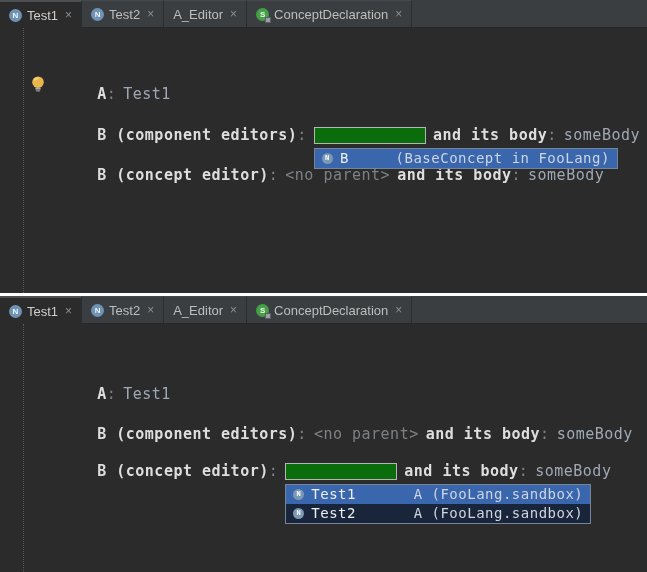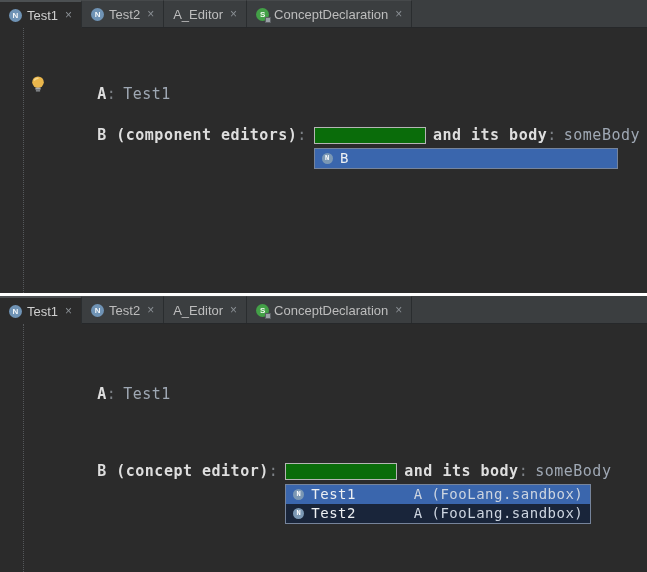--- a/index.html
+++ b/index.html
@@ -103,24 +103,28 @@
 
     <div class="cline" style="top:38px;">
       <span class="kw">A</span><span class="sep">:</span><span class="val">Test1</span>
     </div>
 
     <div class="cline" style="top:79px;">
       <span class="kw">B (component editors)</span><span class="sep">:</span><span class="cell"><span class="popup" style="width:304px;">
             <span class="popup-row selected">
               <span class="cicon node small">N</span>
               <span>B</span>
+              <span class="detail">(BaseConcept in FooLang)</span>
             </span>
           </span></span><span class="kw">and its body</span><span class="sep">:</span><span class="val">someBody</span>
     </div>
 
+    <div class="cline" style="top:119px;">
+      <span class="kw">B (concept editor)</span><span class="sep">:</span><span class="dim">&lt;no parent&gt;</span><span class="kw">and its body</span><span class="sep">:</span><span class="val">someBody</span>
+    </div>
   </div>
 </div>
 
 <div class="divider"></div>
 
 <div class="panel" id="bottom-panel">
   <div class="tabbar">
     <div class="tab selected">
       <span class="cicon node">N</span>
       <span>Test1</span>
@@ -146,20 +150,23 @@
     </div>
   </div>
 
   <div class="editor">
     <div class="gutter-line"></div>
 
     <div class="cline" style="top:42px;">
       <span class="kw">A</span><span class="sep">:</span><span class="val">Test1</span>
     </div>
 
+    <div class="cline" style="top:82px;">
+      <span class="kw">B (component editors)</span><span class="sep">:</span><span class="dim">&lt;no parent&gt;</span><span class="kw">and its body</span><span class="sep">:</span><span class="val">someBody</span>
+    </div>
 
     <div class="cline" style="top:119px;">
       <span class="kw">B (concept editor)</span><span class="sep">:</span><span class="cell"><span class="popup" style="width:306px;">
             <span class="popup-row selected">
               <span class="cicon node small">N</span>
               <span>Test1</span>
               <span class="detail">A (FooLang.sandbox)</span>
             </span>
             <span class="popup-row">
               <span class="cicon node small">N</span>

